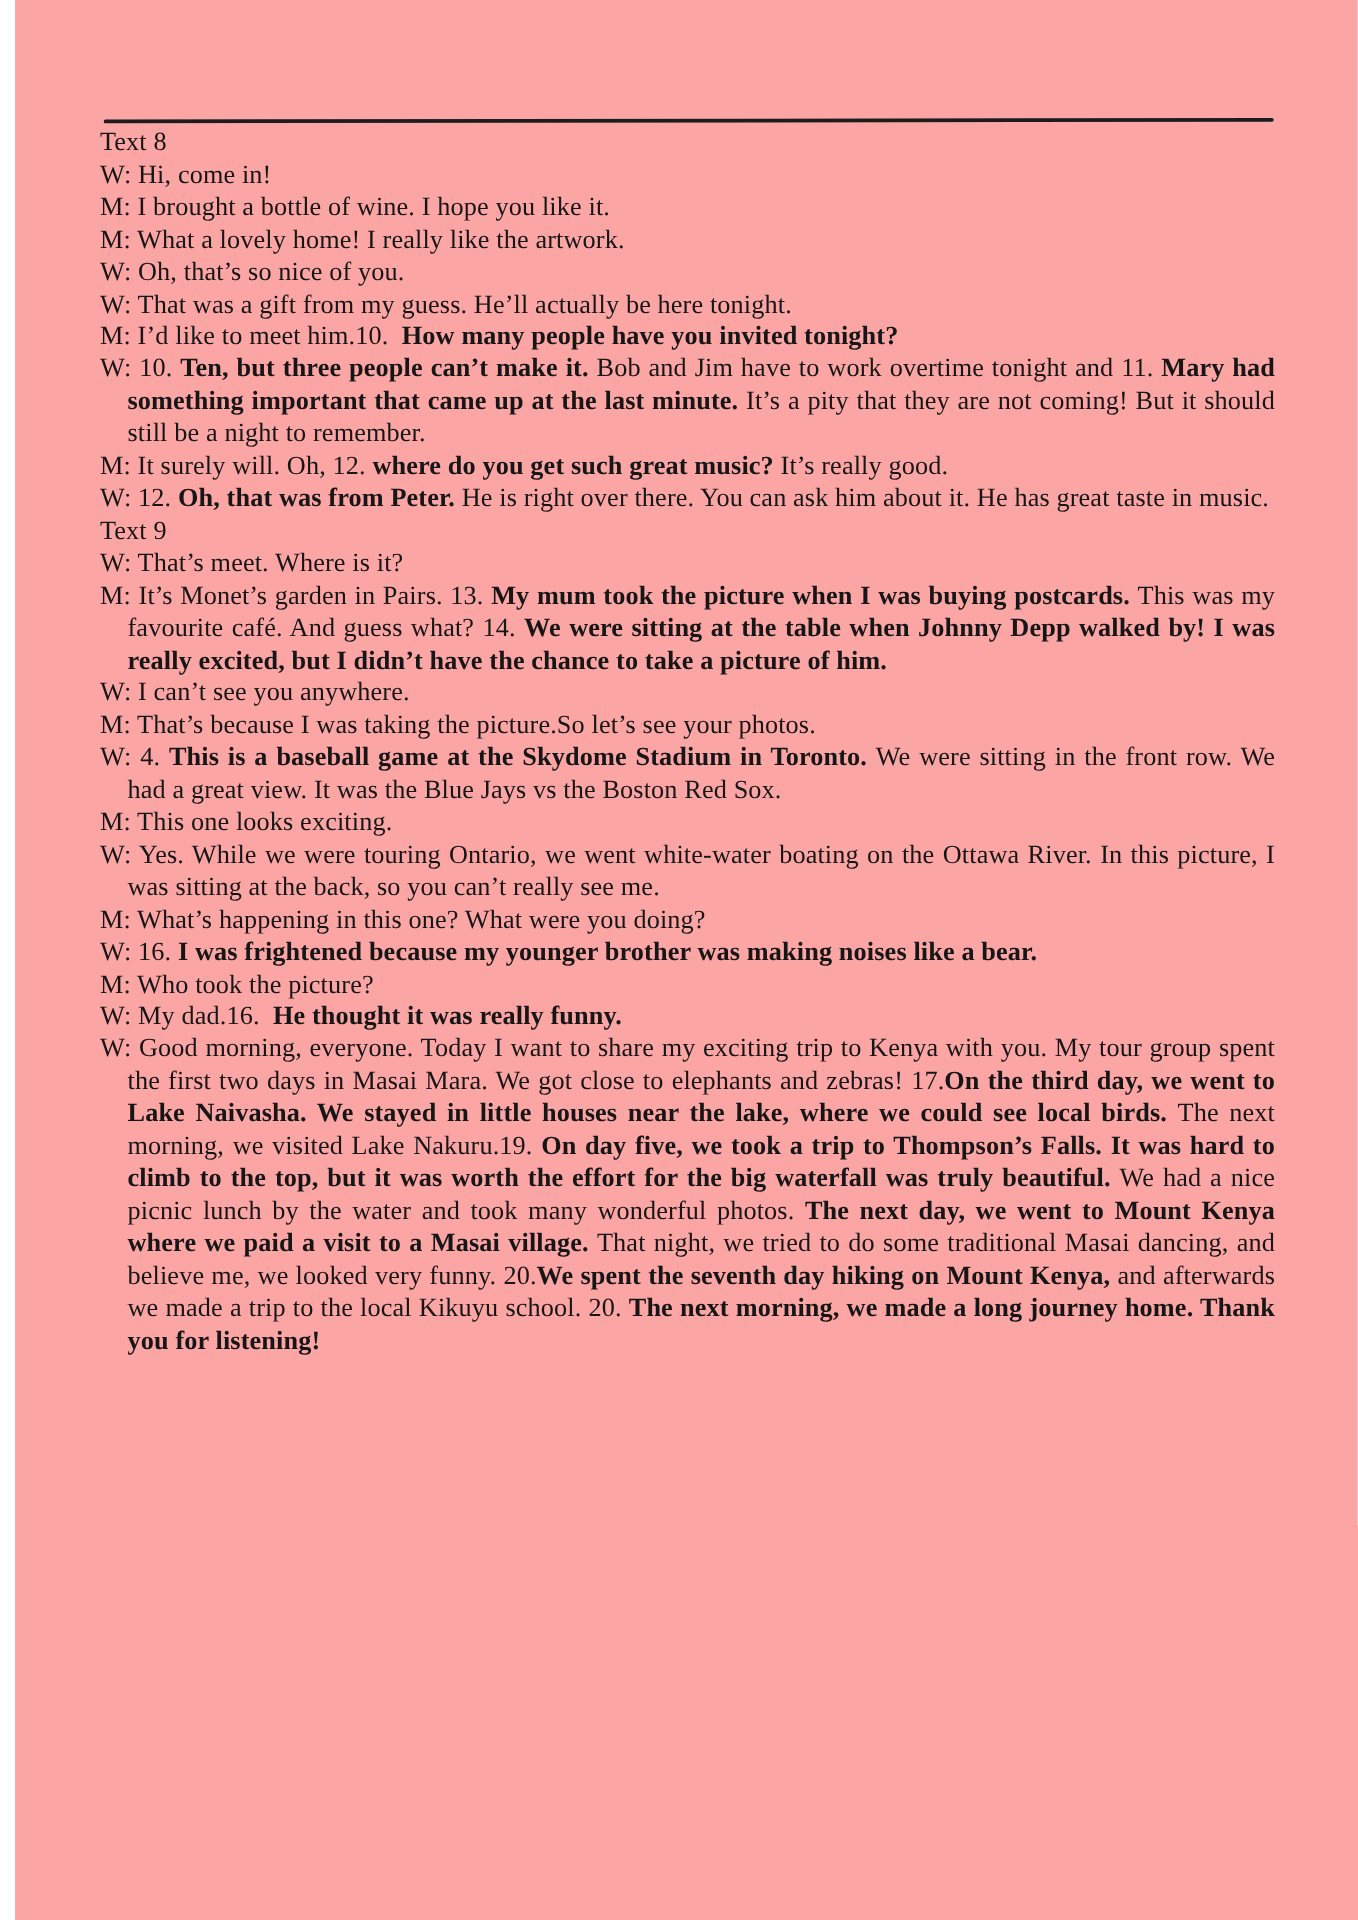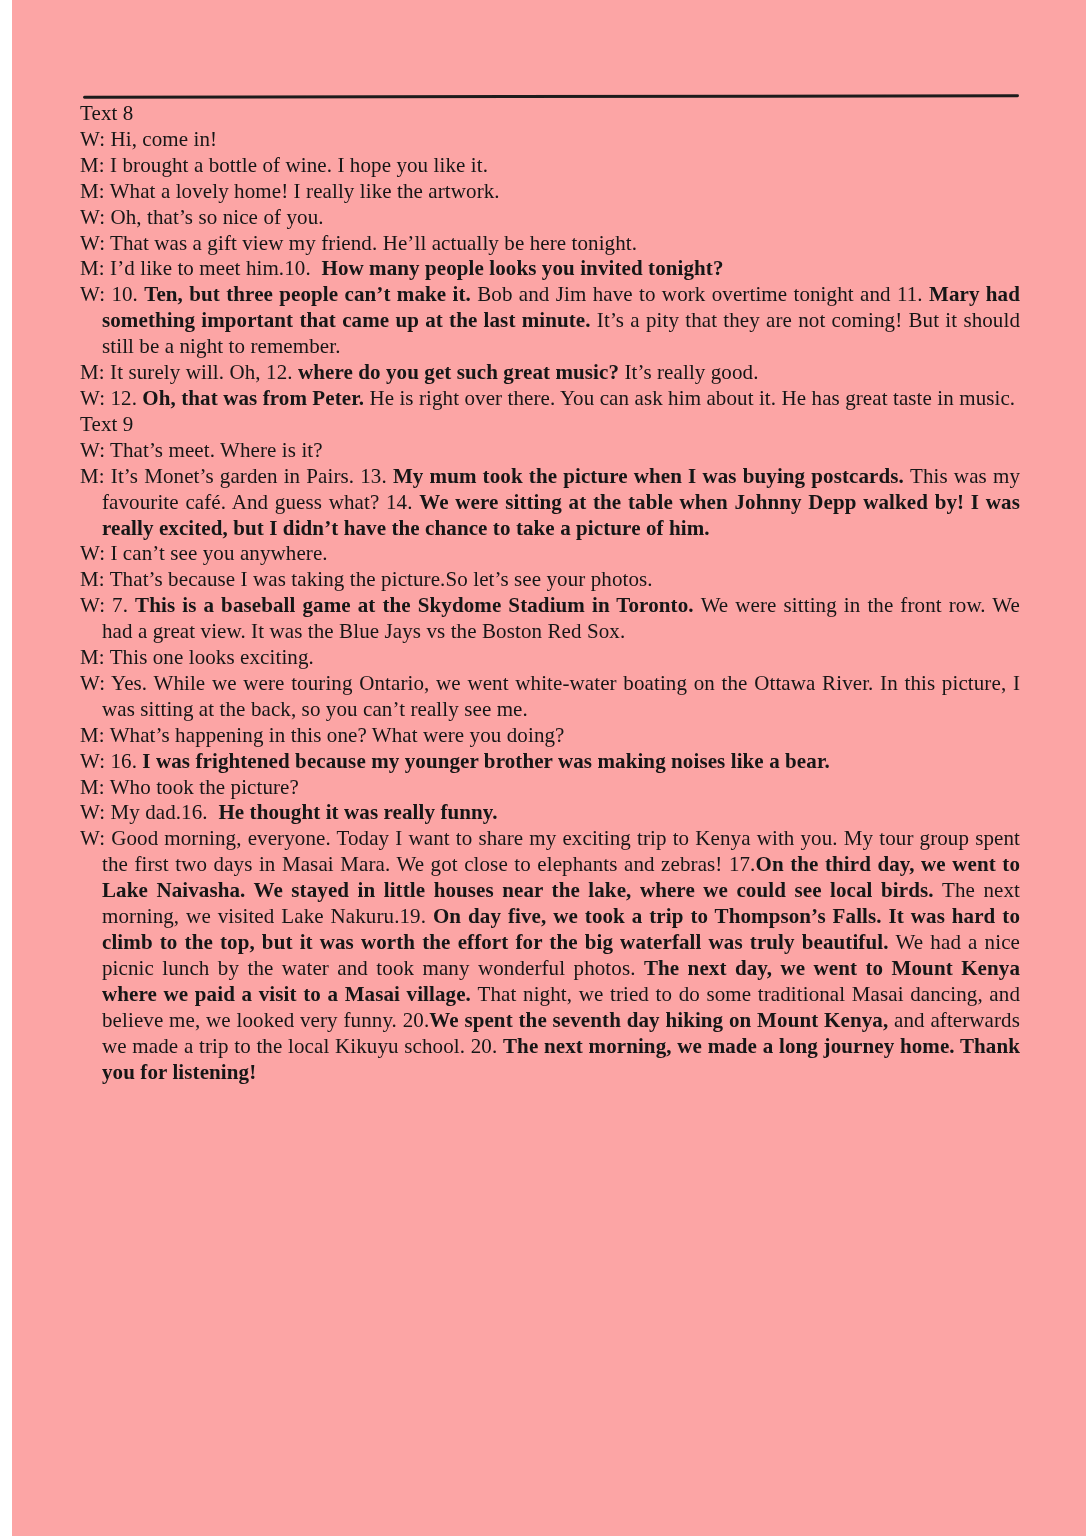--- a/index.html
+++ b/index.html
@@ -53,31 +53,31 @@
 <body>
 
 <div class="page">
   <div class="top-rule"></div>
   <div class="transcript">
       <div class="section-title">Text 8</div>
       <p class="line"><span class="seg">W: Hi, come in!</span></p>
       <p class="line"><span class="seg">M: I brought a bottle of wine. I hope you like it.</span></p>
       <p class="line"><span class="seg">M: What a lovely home! I really like the artwork.</span></p>
       <p class="line"><span class="seg">W: Oh, that’s so nice of you.</span></p>
-      <p class="line"><span class="seg">W: That was a gift view my friend. He’ll actually be here tonight.</span></p>
-      <p class="line"><span class="seg">M: I’d like to meet him.10.&nbsp; </span><span class="seg bold">How many people looks you invited tonight?</span></p>
+      <p class="line"><span class="seg">W: That was a gift from my guess. He’ll actually be here tonight.</span></p>
+      <p class="line"><span class="seg">M: I’d like to meet him.10.&nbsp; </span><span class="seg bold">How many people have you invited tonight?</span></p>
       <p class="line"><span class="seg">W: 10. </span><span class="seg bold">Ten, but three people can’t make it. </span><span class="seg">Bob and Jim have to work overtime tonight and 11. </span><span class="seg bold">Mary had something important that came up at the last minute. </span><span class="seg">It’s a pity that they are not coming! But it should still be a night to remember.</span></p>
       <p class="line"><span class="seg">M: It surely will. Oh, 12. </span><span class="seg bold">where do you get such great music? </span><span class="seg">It’s really good.</span></p>
       <p class="line"><span class="seg">W: 12. </span><span class="seg bold">Oh, that was from Peter. </span><span class="seg">He is right over there. You can ask him about it. He has great taste in music.</span></p>
       <div class="section-title">Text 9</div>
       <p class="line"><span class="seg">W: That’s meet. Where is it?</span></p>
       <p class="line"><span class="seg">M: It’s Monet’s garden in Pairs. 13. </span><span class="seg bold">My mum took the picture when I was buying postcards. </span><span class="seg">This was my favourite café. And guess what? 14. </span><span class="seg bold">We were sitting at the table when Johnny Depp walked by! I was really excited, but I didn’t have the chance to take a picture of him.</span></p>
       <p class="line"><span class="seg">W: I can’t see you anywhere.</span></p>
       <p class="line"><span class="seg">M: That’s because I was taking the picture.So let’s see your photos.</span></p>
-      <p class="line"><span class="seg">W: 7. </span><span class="seg bold">This is a baseball game at the Skydome Stadium in Toronto. </span><span class="seg">We were sitting in the front row. We had a great view. It was the Blue Jays vs the Boston Red Sox.</span></p>
+      <p class="line"><span class="seg">W: 4. </span><span class="seg bold">This is a baseball game at the Skydome Stadium in Toronto. </span><span class="seg">We were sitting in the front row. We had a great view. It was the Blue Jays vs the Boston Red Sox.</span></p>
       <p class="line"><span class="seg">M: This one looks exciting.</span></p>
       <p class="line"><span class="seg">W: Yes. While we were touring Ontario, we went white-water boating on the Ottawa River. In this picture, I was sitting at the back, so you can’t really see me.</span></p>
       <p class="line"><span class="seg">M: What’s happening in this one? What were you doing?</span></p>
       <p class="line"><span class="seg">W: 16. </span><span class="seg bold">I was frightened because my younger brother was making noises like a bear.</span></p>
       <p class="line"><span class="seg">M: Who took the picture?</span></p>
       <p class="line"><span class="seg">W: My dad.16.&nbsp; </span><span class="seg bold">He thought it was really funny.</span></p>
       <p class="line"><span class="seg">W: Good morning, everyone. Today I want to share my exciting trip to Kenya with you. My tour group spent the first two days in Masai Mara. We got close to elephants and zebras! 17.</span><span class="seg bold">On the third day, we went to Lake Naivasha. We stayed in little houses near the lake, where we could see local birds. </span><span class="seg">The next morning, we visited Lake Nakuru.19. </span><span class="seg bold">On day five, we took a trip to Thompson’s Falls. It was hard to climb to the top, but it was worth the effort for the big waterfall was truly beautiful. </span><span class="seg">We had a nice picnic lunch by the water and took many wonderful photos. </span><span class="seg bold">The next day, we went to Mount Kenya where we paid a visit to a Masai village. </span><span class="seg">That night, we tried to do some traditional Masai dancing, and believe me, we looked very funny. 20.</span><span class="seg bold">We spent the seventh day hiking on Mount Kenya, </span><span class="seg">and afterwards we made a trip to the local Kikuyu school. 20. </span><span class="seg bold">The next morning, we made a long journey home. Thank you for listening!</span></p>
     </div>
 </div>
 

